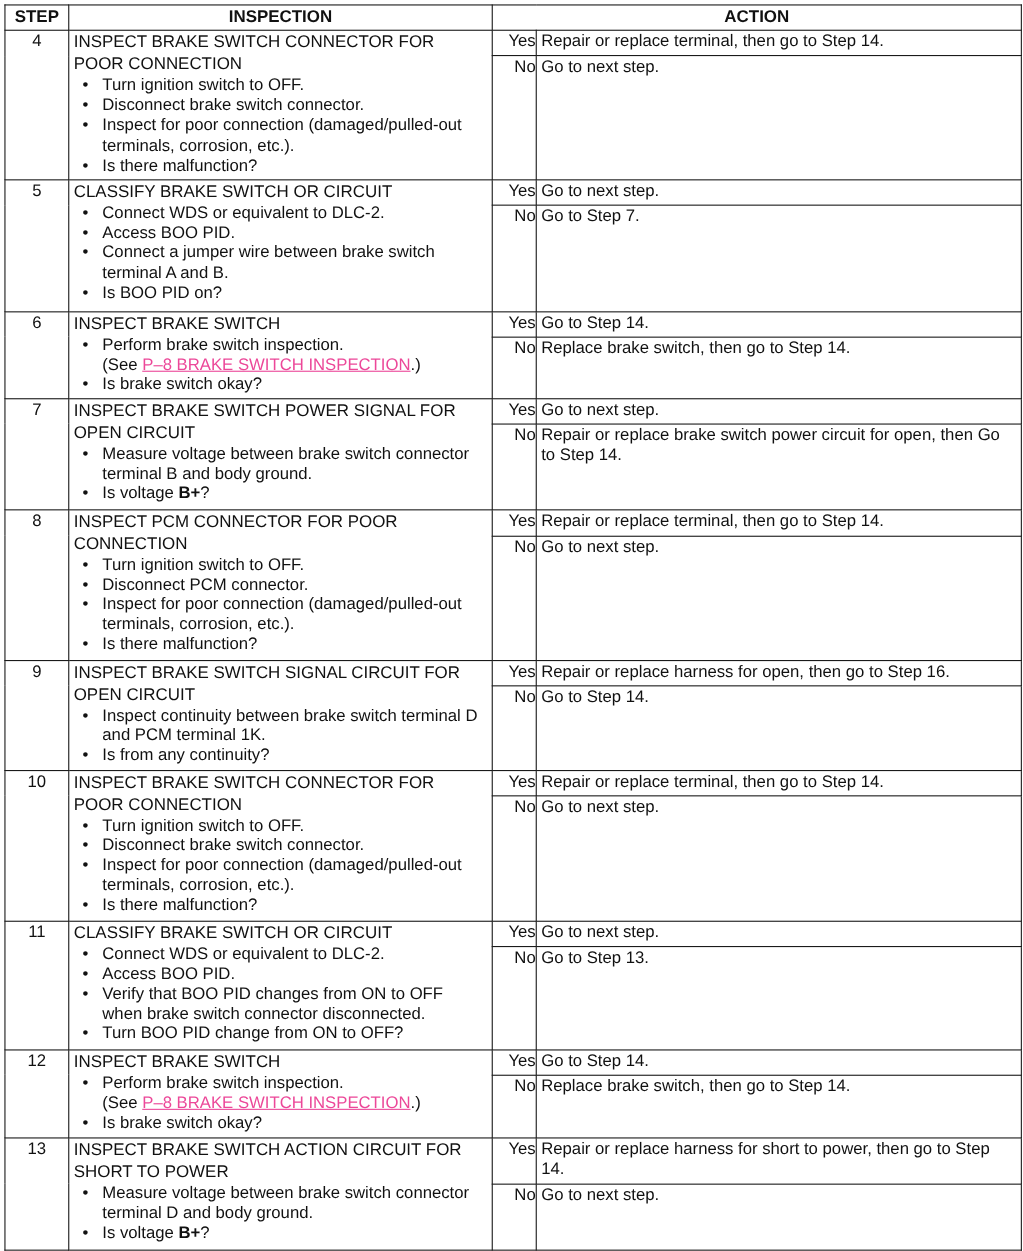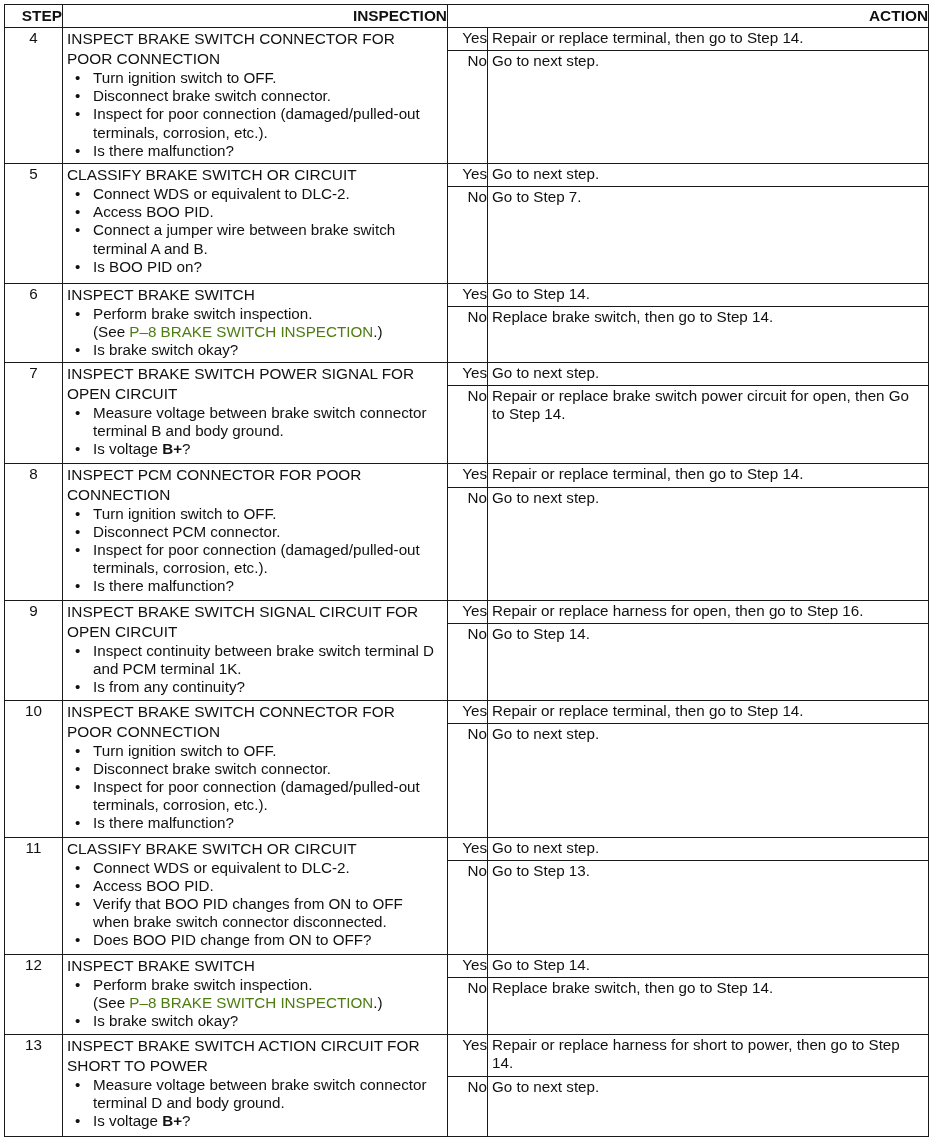--- a/index.html
+++ b/index.html
@@ -1,32 +1,32 @@
 <!DOCTYPE html>
 <html><head>
 <meta charset="utf-8">
 <style>
   html, body { margin: 0; padding: 0; background: #ffffff; }
   body { width: 930px; height: 1137px; overflow: hidden; font-family: "Liberation Sans", sans-serif; color: #111; }
   table.diag { position: absolute; left: 4px; top: 4px; width: 924px; border-collapse: collapse; table-layout: fixed; font-size: 15.2px; line-height: 18.2px; }
   table.diag td, table.diag th { border: 1.4px solid #1a1a1a; padding: 0; vertical-align: top; }
-  th { font-weight: bold; text-align: right; height: 22px; font-size: 15.4px; line-height: 22px; }
+  th { font-weight: bold; text-align: center; height: 22px; font-size: 15.4px; line-height: 22px; }
   col.c-step { width: 58px; }
   col.c-insp { width: 385px; }
   col.c-yn { width: 40px; }
   col.c-act { width: 441px; }
   td.step { text-align: center; padding-top: 1px !important; }
   td.insp { padding: 1px 4px 2px 4px !important; }
   td.yn { text-align: right; padding-top: 1px !important; }
   td.act { padding: 1px 4px 2px 4px !important; }
   .title { font-weight: normal; font-size: 15.4px; line-height: 20px; }
   ul.bullets { list-style: none; margin: 0; padding: 0 0 0 26px; }
   ul.bullets li { position: relative; }
   ul.bullets li .dot { position: absolute; left: -18px; top: 0; }
-  .link { color: #4d7c0f; cursor: pointer; }
+  .link { color: #ec4899; cursor: pointer; text-decoration: underline; }
   b.inline { font-weight: bold; }
 </style>
 </head>
 <body>
 
 <table class="diag">
   <colgroup>
     <col class="c-step">
       <col class="c-insp">
       <col class="c-yn">
@@ -169,21 +169,21 @@
     </tr>
 
     <tr style="height:23px">
       <td rowspan="2" class="step">11</td>
       <td rowspan="2" class="insp">
         <div class="title">CLASSIFY BRAKE SWITCH OR CIRCUIT</div>
         <ul class="bullets">
           <li><span class="dot">•</span><span>Connect WDS or equivalent to DLC-2.</span></li>
           <li><span class="dot">•</span><span>Access BOO PID.</span></li>
           <li><span class="dot">•</span><span>Verify that BOO PID changes from ON to OFF when brake switch connector disconnected.</span></li>
-          <li><span class="dot">•</span><span>Does BOO PID change from ON to OFF?</span></li>
+          <li><span class="dot">•</span><span>Turn BOO PID change from ON to OFF?</span></li>
         </ul>
       </td>
       <td class="yn">Yes</td>
       <td class="act">Go to next step.</td>
     </tr>
     <tr style="height:94px">
       <td class="yn">No</td>
       <td class="act">Go to Step 13.</td>
     </tr>
 

